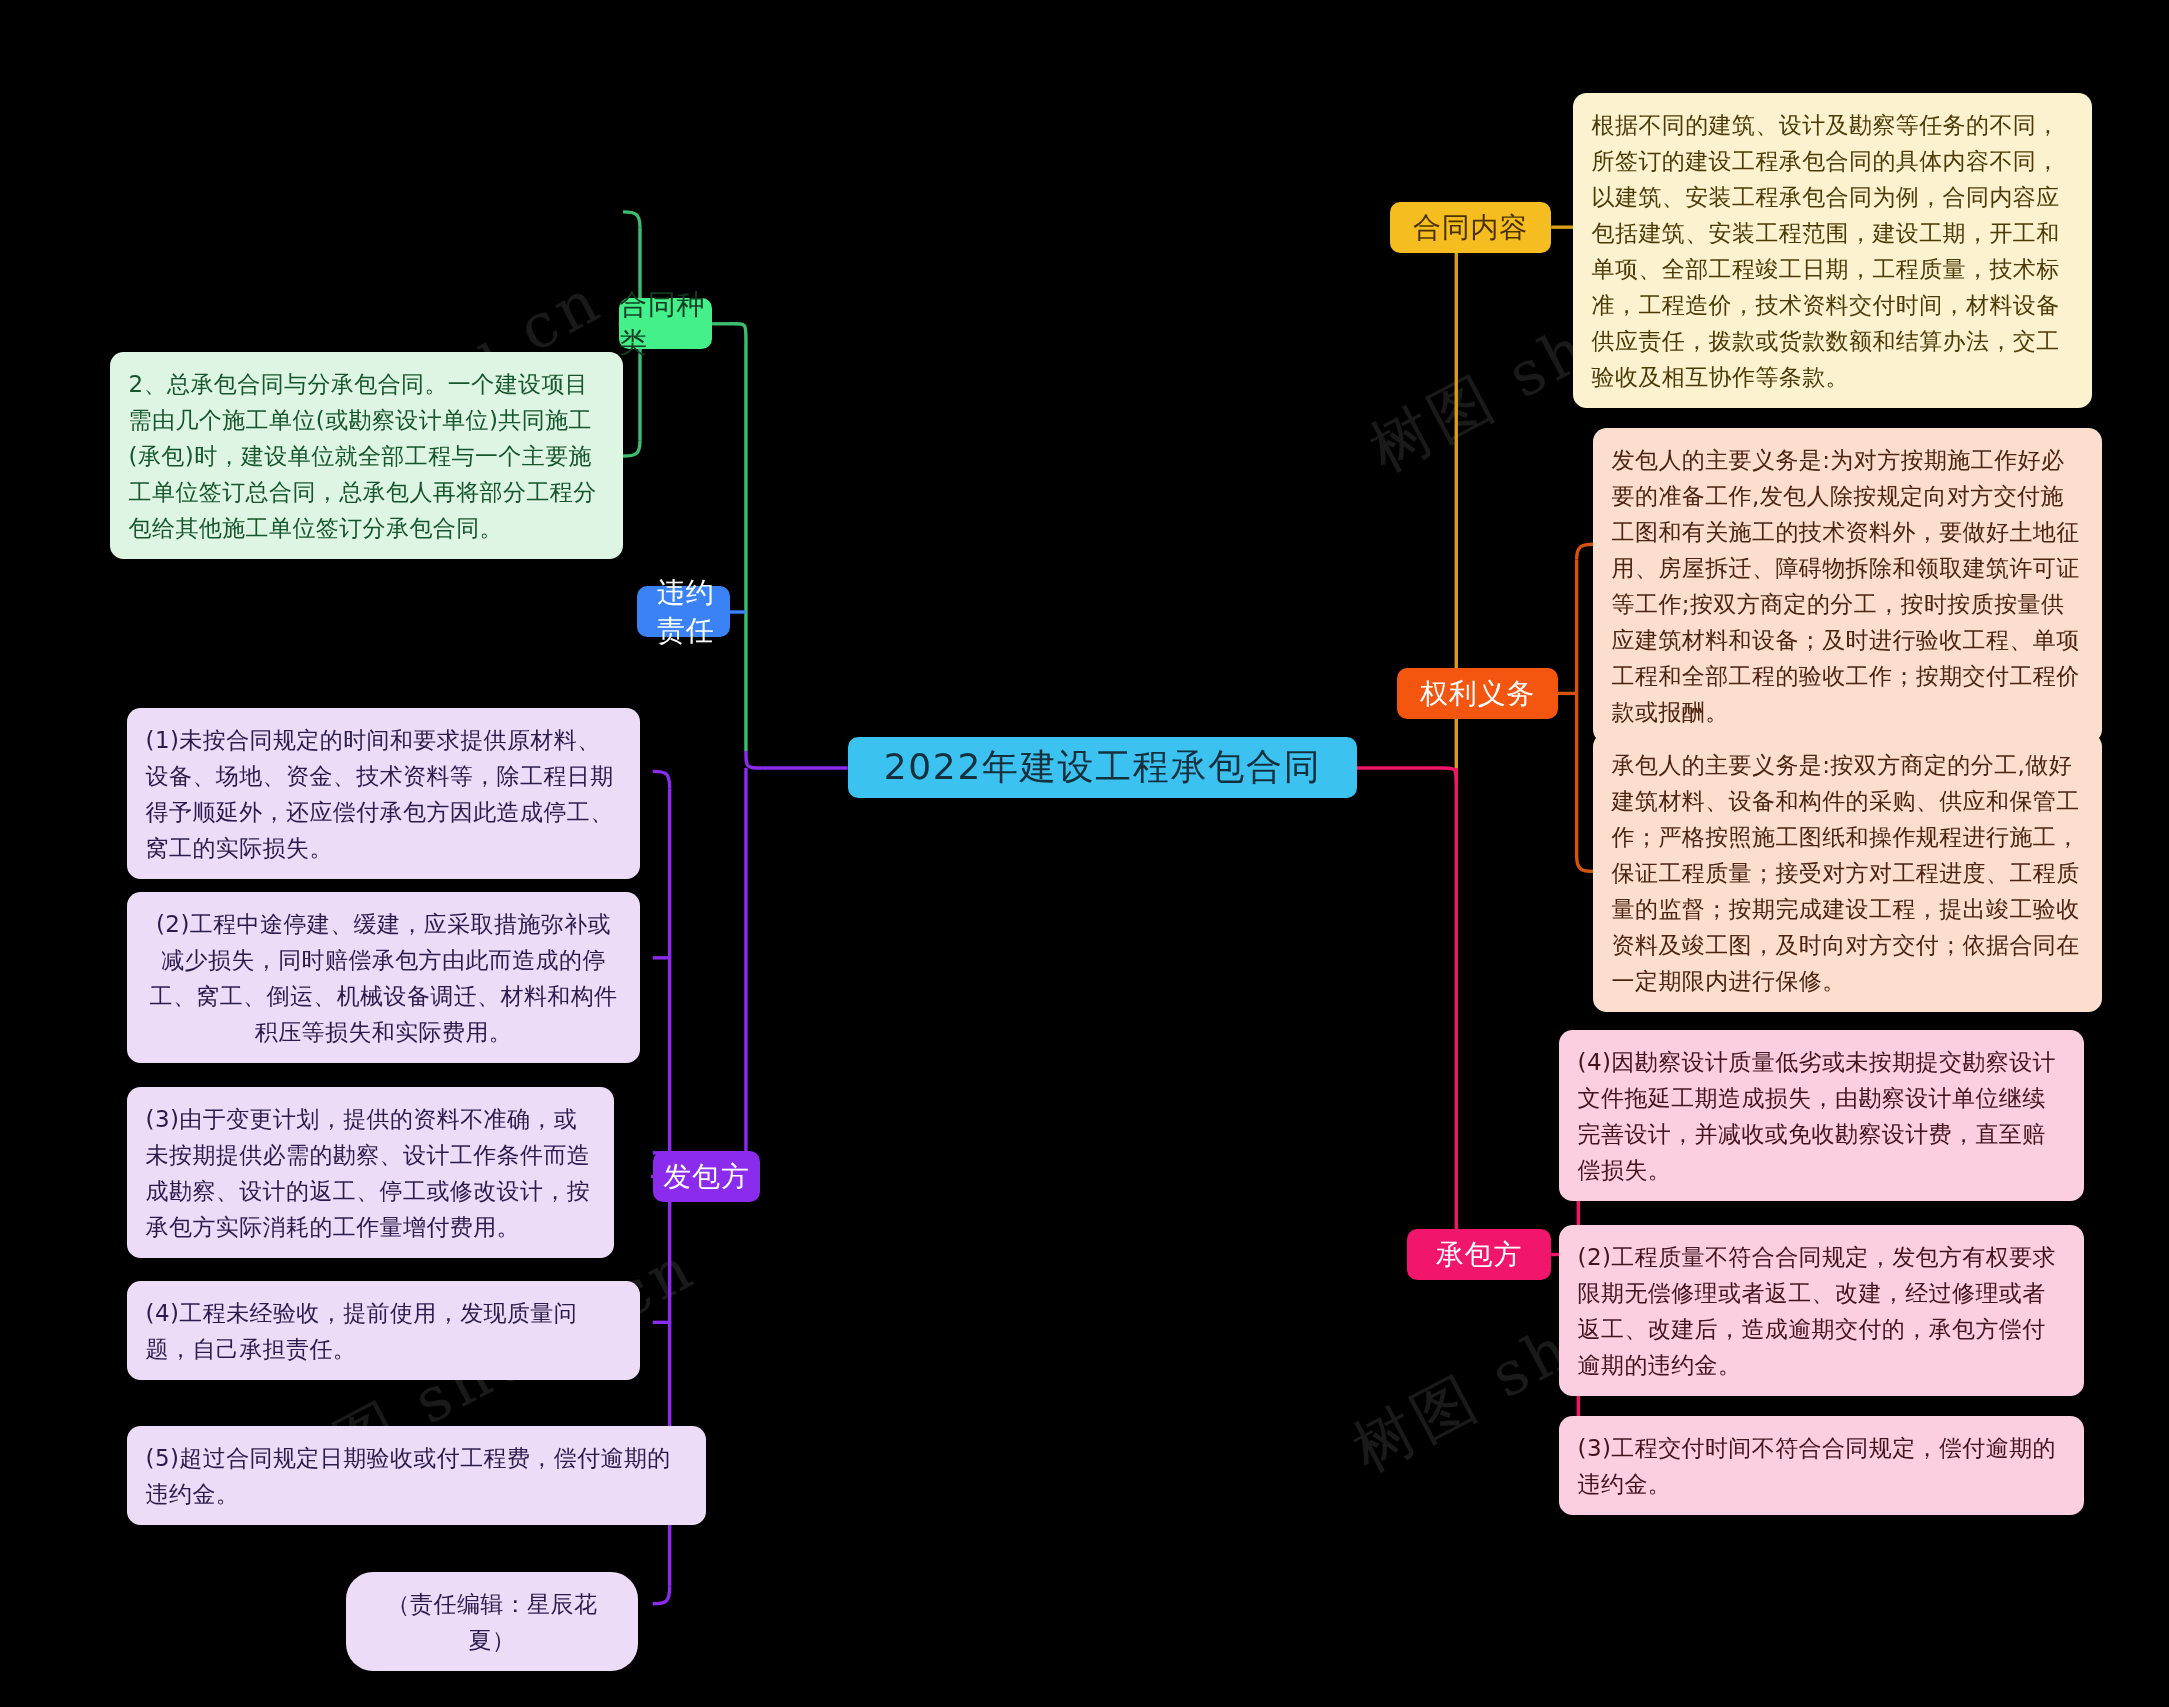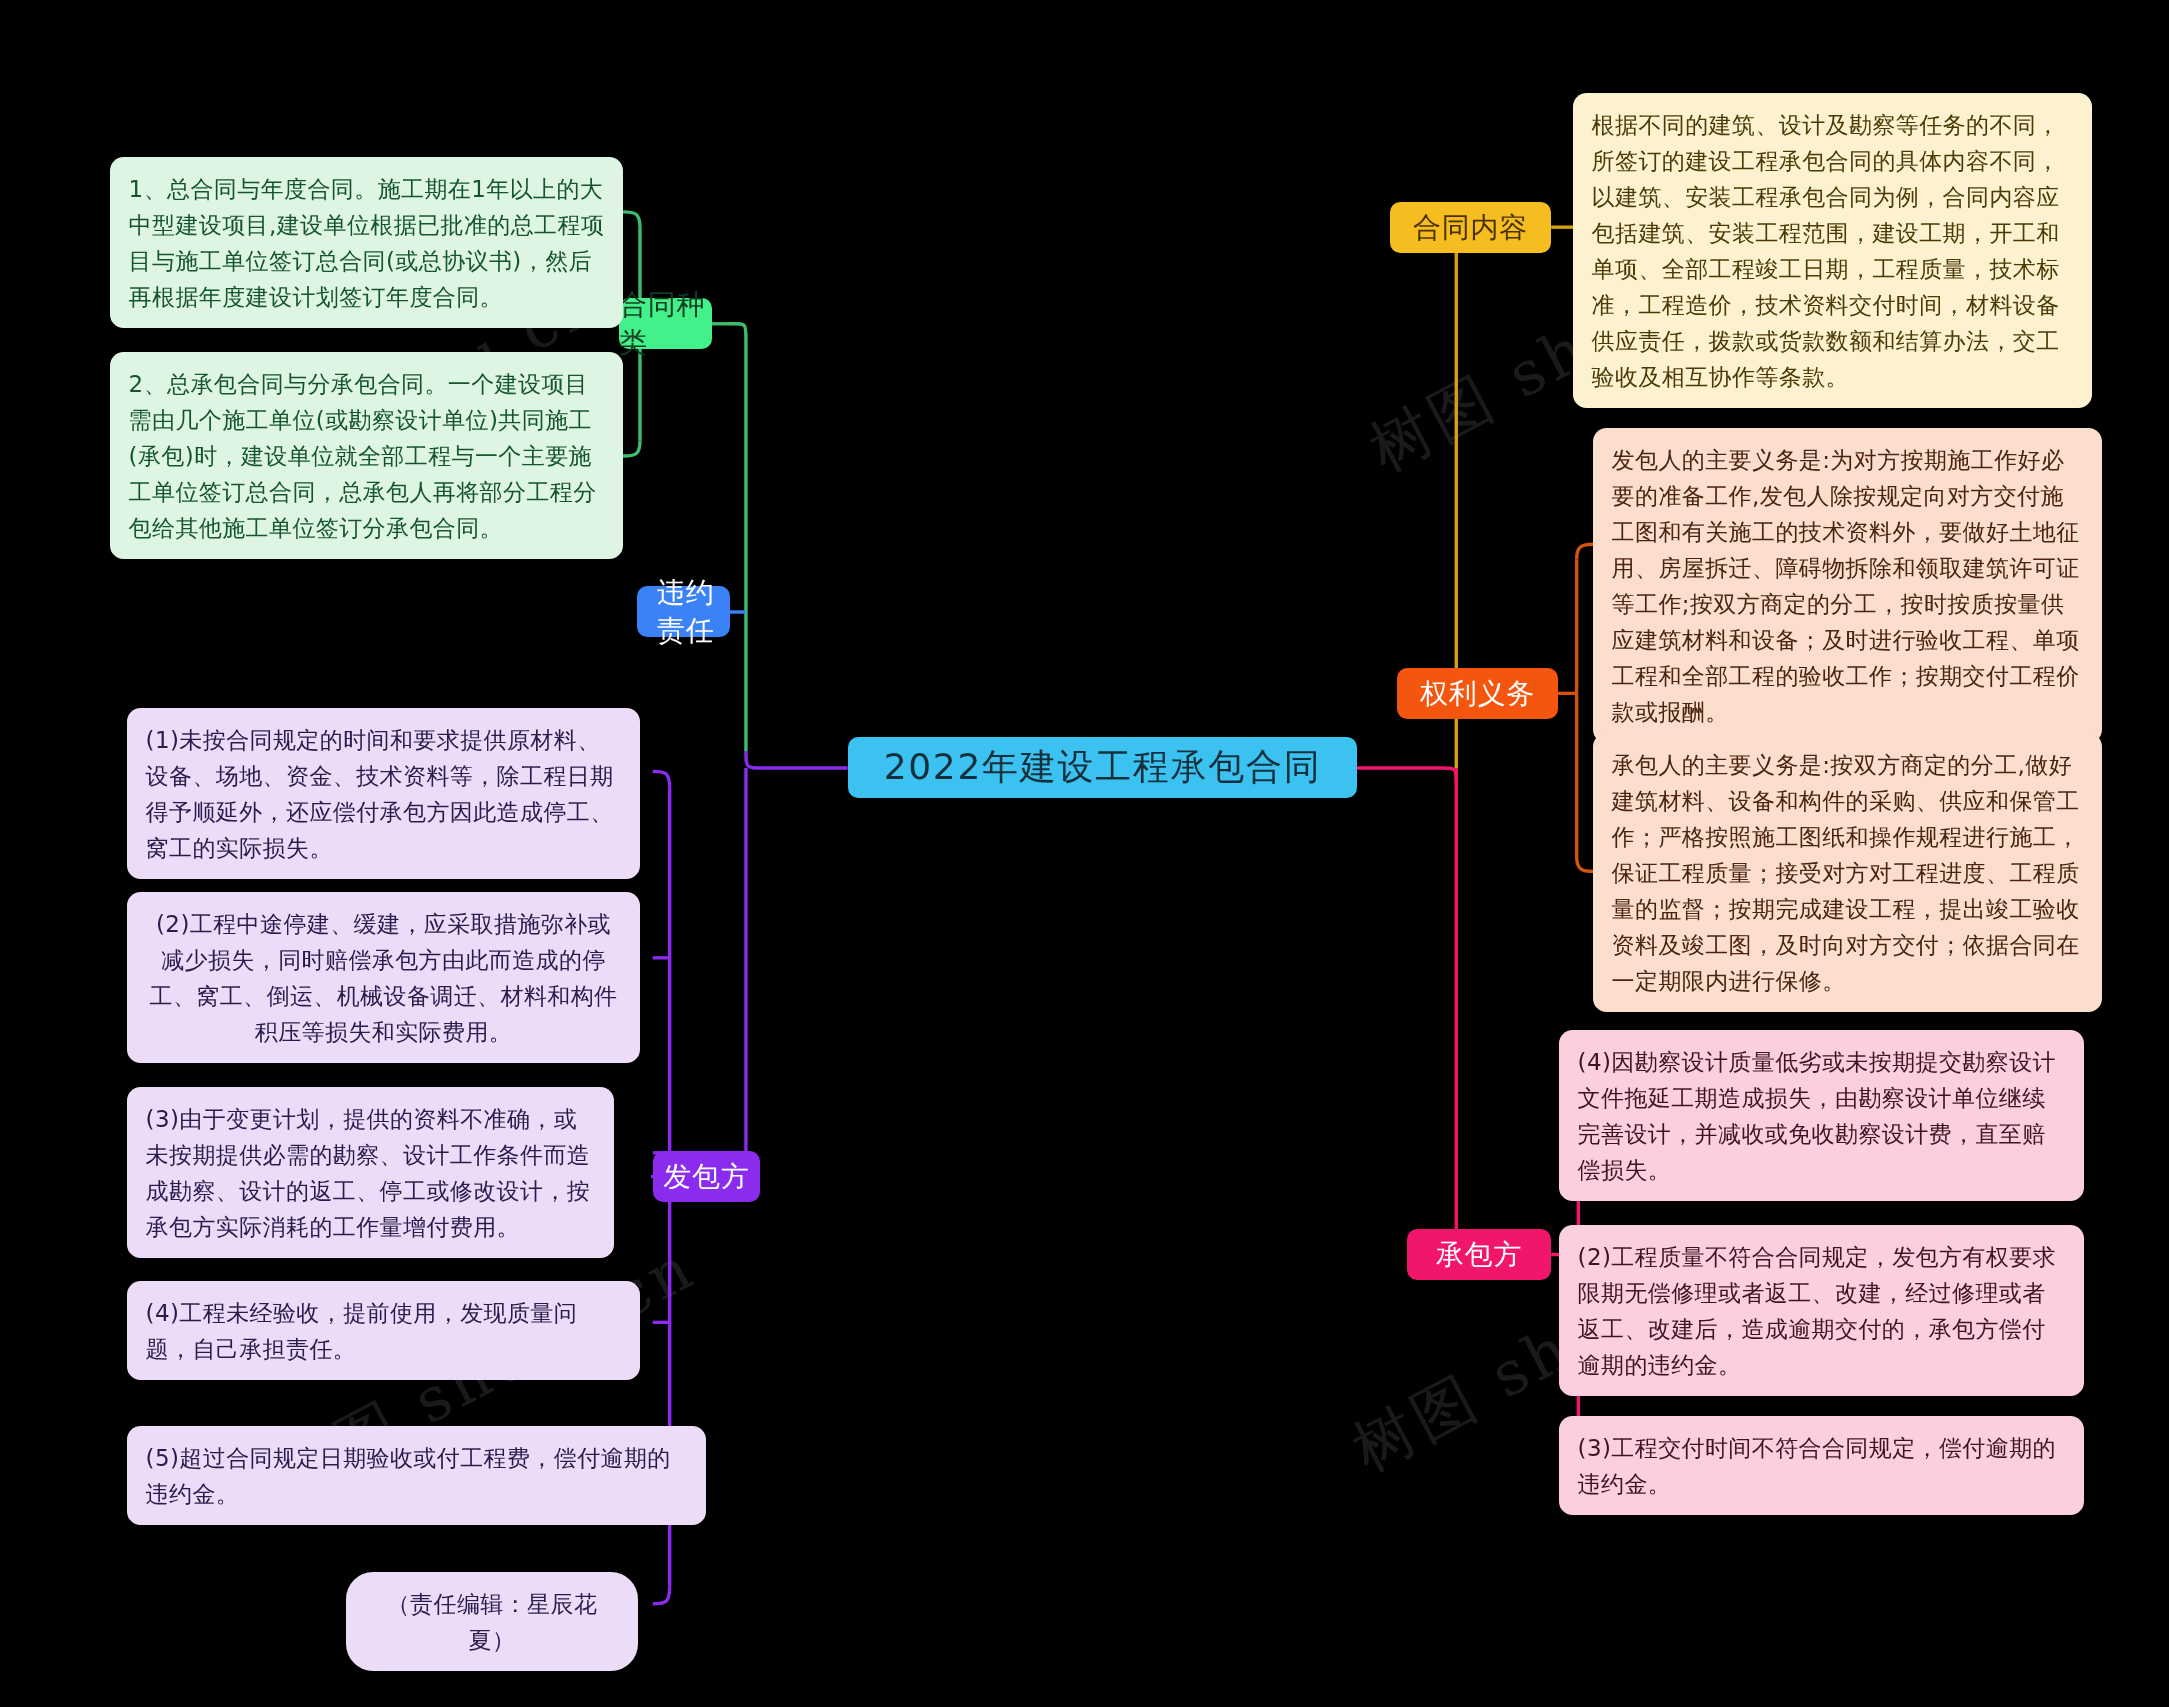--- a/index.html
+++ b/index.html
@@ -127,21 +127,20 @@
     <path d="M1862 1510 L1882 1510" stroke="#f2156c" stroke-width="4" fill="none"></path>
     <path d="M1862 1725 C1862 1740 1868 1742 1882 1742" stroke="#f2156c" stroke-width="4" fill="none"></path>
   </svg>
 
   <div id="root" class="node">2022年建设工程承包合同</div>
 
   <div class="node branch b-green" style="left:619px;top:298px;width:93px;height:51px;">合同种类</div>
   <div class="node branch b-blue" style="left:637px;top:586px;width:93px;height:51px;">违约责任</div>
   <div class="node branch b-purple" style="left:653px;top:1151px;width:107px;height:51px;">发包方</div>
 
-  <div class="node leaf l-green" style="left:110px;top:157px;width:513px;">1、总合同与年度合同。施工期在1年以上的大中型建设项目,建设单位根据已批准的总工程项目与施工单位签订总合同(或总协议书)，然后再根据年度建设计划签订年度合同。</div>
   <div class="node leaf l-green" style="left:110px;top:352px;width:513px;">2、总承包合同与分承包合同。一个建设项目需由几个施工单位(或勘察设计单位)共同施工(承包)时，建设单位就全部工程与一个主要施工单位签订总合同，总承包人再将部分工程分包给其他施工单位签订分承包合同。</div>
 
   <div class="node leaf l-purple" style="left:127px;top:708px;width:513px;">(1)未按合同规定的时间和要求提供原材料、设备、场地、资金、技术资料等，除工程日期得予顺延外，还应偿付承包方因此造成停工、窝工的实际损失。</div>
   <div class="node leaf l-purple" style="left:127px;top:892px;width:513px;text-align:center;">(2)工程中途停建、缓建，应采取措施弥补或减少损失，同时赔偿承包方由此而造成的停工、窝工、倒运、机械设备调迁、材料和构件积压等损失和实际费用。</div>
   <div class="node leaf l-purple" style="left:127px;top:1087px;width:487px;">(3)由于变更计划，提供的资料不准确，或未按期提供必需的勘察、设计工作条件而造成勘察、设计的返工、停工或修改设计，按承包方实际消耗的工作量增付费用。</div>
   <div class="node leaf l-purple" style="left:127px;top:1281px;width:513px;">(4)工程未经验收，提前使用，发现质量问题，自己承担责任。</div>
   <div class="node leaf l-purple" style="left:127px;top:1426px;width:579px;">(5)超过合同规定日期验收或付工程费，偿付逾期的违约金。</div>
   <div class="node leaf l-purple" style="left:346px;top:1572px;width:292px;text-align:center;border-radius:27px;">（责任编辑：星辰花夏）</div>
 
   <div class="node branch b-yellow" style="left:1390px;top:202px;width:161px;height:51px;">合同内容</div>

